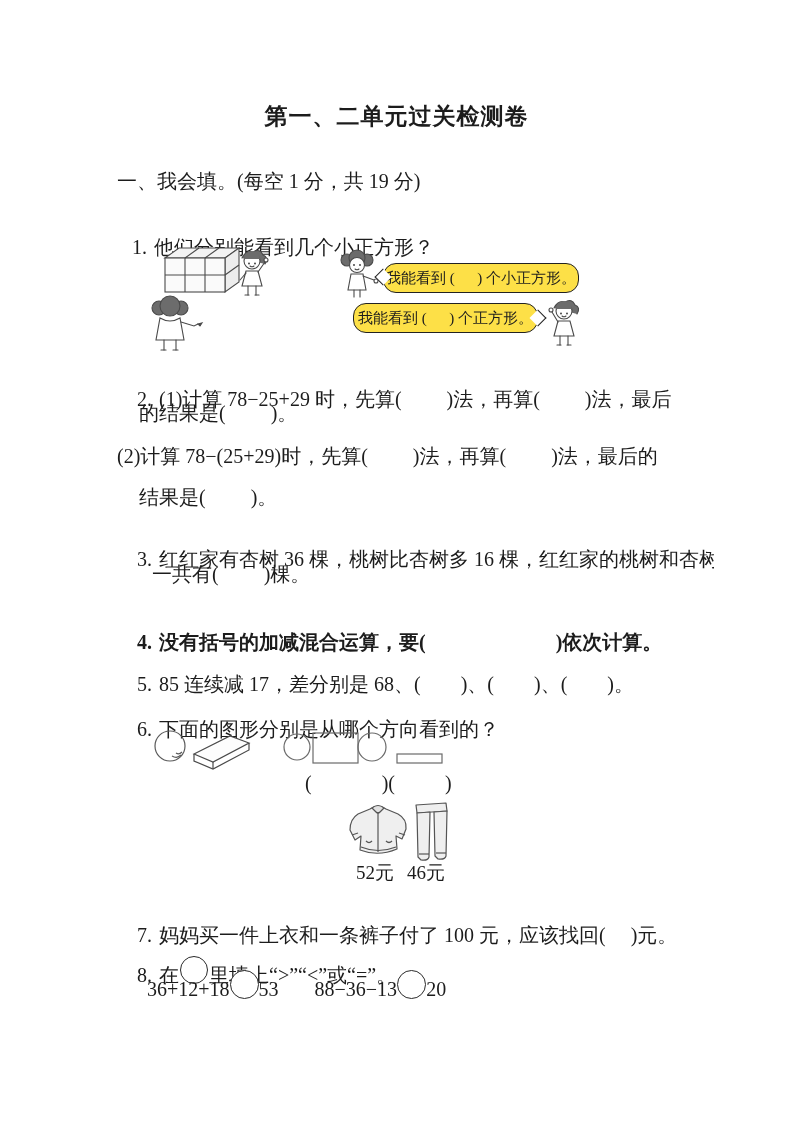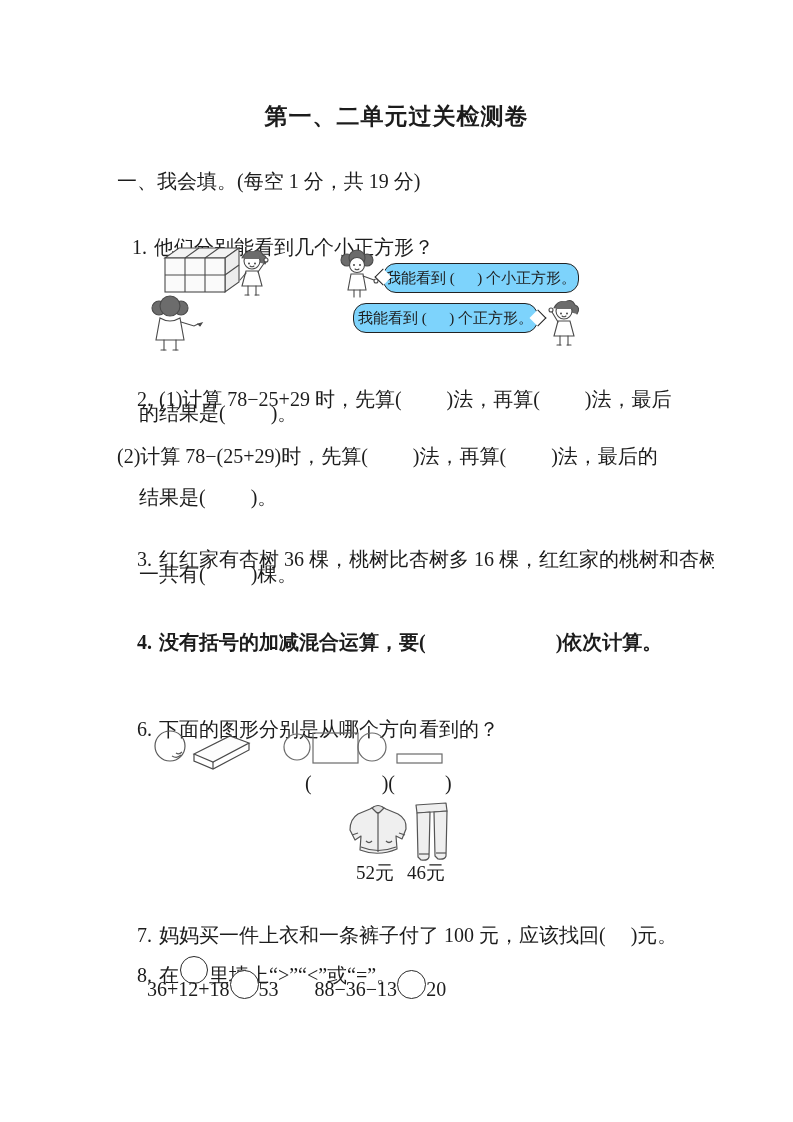--- a/index.html
+++ b/index.html
@@ -22,21 +22,21 @@
   .title{
     position:absolute;top:101px;left:0;width:793px;
     text-align:center;
     font-family:"Liberation Sans","DejaVu Sans",sans-serif;
     font-weight:700;font-size:23px;letter-spacing:1px;
   }
   
   .fig1{position:absolute;left:148px;top:246px;width:462px;height:110px;}
   .fig1 svg{position:absolute;left:0;top:0;}
   .bubble{
-    position:absolute;border:1.4px solid #222;border-radius:13px;background:#7dd3fc;
+    position:absolute;border:1.4px solid #222;border-radius:13px;background:#fde047;
     font-size:15px;line-height:1;display:flex;align-items:center;justify-content:center;
     white-space:pre;
   }
   .bubble.b1{left:235px;top:17px;width:194px;height:28px;}
   .bubble.b2{left:205px;top:57px;width:183px;height:28px;}
   .bubble.b1::before{
     content:"";position:absolute;left:-7px;top:7px;width:11px;height:11px;background:#fff;
     border-left:1.4px solid #222;border-bottom:1.4px solid #222;transform:rotate(45deg);
   }
   .bubble.b2::after{
@@ -160,26 +160,29 @@
   <div class="line" style="left:117px;top:360px;">
     <span class="qnum">2.</span><span>(1)计算 78−25+29 时，先算(&nbsp;&nbsp;&nbsp;&nbsp;&nbsp;&nbsp;&nbsp;&nbsp;&nbsp;)法，再算(&nbsp;&nbsp;&nbsp;&nbsp;&nbsp;&nbsp;&nbsp;&nbsp;&nbsp;)法，最后</span>
   </div>
   <div class="line" style="left:139px;top:400px;">的结果是(&nbsp;&nbsp;&nbsp;&nbsp;&nbsp;&nbsp;&nbsp;&nbsp;&nbsp;)。</div>
   <div class="line" style="left:117px;top:443px;">(2)计算 78−(25+29)时，先算(&nbsp;&nbsp;&nbsp;&nbsp;&nbsp;&nbsp;&nbsp;&nbsp;&nbsp;)法，再算(&nbsp;&nbsp;&nbsp;&nbsp;&nbsp;&nbsp;&nbsp;&nbsp;&nbsp;)法，最后的</div>
   <div class="line" style="left:139px;top:484px;">结果是(&nbsp;&nbsp;&nbsp;&nbsp;&nbsp;&nbsp;&nbsp;&nbsp;&nbsp;)。</div>
 
   <div class="line" style="left:117px;top:520px;">
     <span class="qnum">3.</span><span>红红家有杏树 36 棵，桃树比杏树多 16 棵，红红家的桃树和杏树</span>
   </div>
-  <div class="line" style="left:139px;top:561px;">一共有(&nbsp;&nbsp;&nbsp;&nbsp;&nbsp;&nbsp;&nbsp;&nbsp;&nbsp;)棵。</div>
+  <div class="line" style="left:152px;top:561px;">一共有(&nbsp;&nbsp;&nbsp;&nbsp;&nbsp;&nbsp;&nbsp;&nbsp;&nbsp;)棵。</div>
 
   <div class="line" style="left:117px;top:603px;font-weight:bold;">
     <span class="qnum">4.</span><span>没有括号的加减混合运算，要(&nbsp;&nbsp;&nbsp;&nbsp;&nbsp;&nbsp;&nbsp;&nbsp;&nbsp;&nbsp;&nbsp;&nbsp;&nbsp;&nbsp;&nbsp;&nbsp;&nbsp;&nbsp;&nbsp;&nbsp;&nbsp;&nbsp;&nbsp;&nbsp;&nbsp;&nbsp;)依次计算。</span>
   </div>
 
+  <div class="line" style="left:117px;top:645px;">
+    <span class="qnum">5.</span><span>85 连续减 17，差分别是 68、(&nbsp;&nbsp;&nbsp;&nbsp;&nbsp;&nbsp;&nbsp;&nbsp;)、(&nbsp;&nbsp;&nbsp;&nbsp;&nbsp;&nbsp;&nbsp;&nbsp;)、(&nbsp;&nbsp;&nbsp;&nbsp;&nbsp;&nbsp;&nbsp;&nbsp;)。</span>
+  </div>
 
   <div class="line" style="left:117px;top:690px;">
     <span class="qnum">6.</span><span>下面的图形分别是从哪个方向看到的？</span>
   </div>
 
   <div class="fig6">
     <svg width="310" height="50" viewBox="0 0 310 50">
       <g stroke="#5a5a5a" stroke-width="1.2" fill="none">
         <circle cx="20" cy="20" r="15"></circle>
         <path d="M22 30 q5 3 9 -1"></path>

